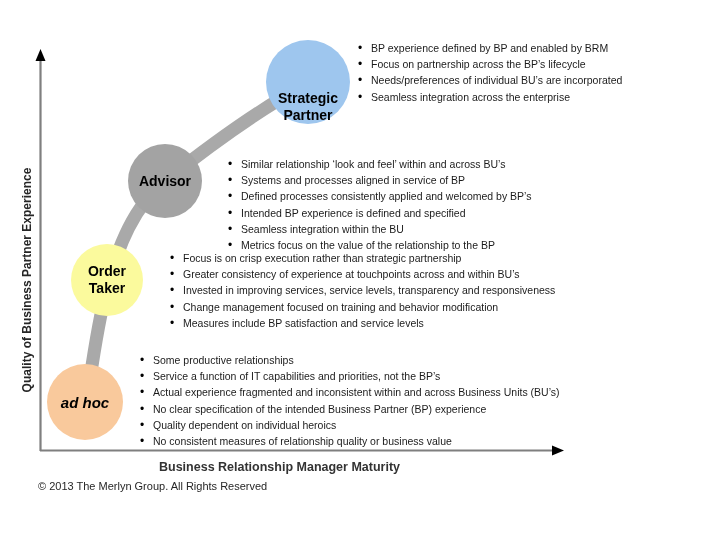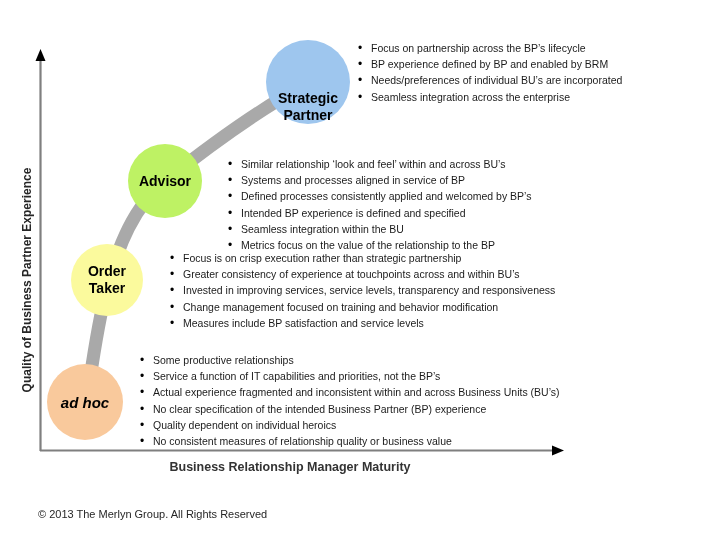--- a/index.html
+++ b/index.html
@@ -24,28 +24,28 @@
     transform: translate(-50%, -50%) rotate(-90deg);
     font-size: 12px;
     font-weight: bold;
     white-space: nowrap;
     color: #262626;
   }
   .x-axis-label {
     position: absolute;
     left: 159px; top: 460px;
     width: 262px;
-    text-align: center;
+    text-align: left;
     font-size: 12.5px;
     font-weight: bold;
     color: #333333;
   }
   .copyright {
     position: absolute;
-    left: 38px; top: 508px;
+    left: 38px; top: 480px;
     font-size: 11px;
     color: #262626;
   }
   .stage-circle {
     position: absolute;
     border-radius: 50%;
     display: flex;
     align-items: center;
     justify-content: center;
     text-align: center;
@@ -110,21 +110,21 @@
   <div class="y-axis-label">Quality of Business Partner Experience</div>
   <div class="x-axis-label">Business Relationship Manager Maturity</div>
 
   <div class="stage-circle circle-ad-hoc" style="background-color: rgb(249, 201, 156);">
     <span class="stage-label italic">ad hoc</span>
   </div>
   <div class="stage-circle circle-order-taker" style="background-color: rgb(251, 250, 157);">
     <span class="stage-label">Order
 Taker</span>
   </div>
-  <div class="stage-circle circle-advisor" style="background-color: #bef264; align-items: center;">
+  <div class="stage-circle circle-advisor" style="background-color: #a3a3a3; align-items: center;">
     <span class="stage-label">Advisor</span>
   </div>
   <div class="stage-circle circle-strategic" style="background-color: rgb(158, 198, 238); align-items: flex-end;">
     <span class="stage-label">Strategic
 Partner</span>
   </div>
 
   <ul class="bullet-list bullets-ad-hoc">
     <li>Some productive relationships</li>
     <li>Service a function of IT capabilities and priorities, not the BP’s</li>
@@ -142,21 +142,21 @@
   </ul>
   <ul class="bullet-list bullets-advisor">
     <li>Similar relationship ‘look and feel’ within and across BU’s</li>
     <li>Systems and processes aligned in service of BP</li>
     <li>Defined processes consistently applied and welcomed by BP’s</li>
     <li>Intended BP experience is defined and specified</li>
     <li>Seamless integration within the BU</li>
     <li>Metrics focus on the value of the relationship to the BP</li>
   </ul>
   <ul class="bullet-list bullets-strategic">
+    <li>BP experience defined by BP and enabled by BRM</li>
     <li>Focus on partnership across the BP’s lifecycle</li>
-    <li>BP experience defined by BP and enabled by BRM</li>
     <li>Needs/preferences of individual BU’s are incorporated</li>
     <li>Seamless integration across the enterprise</li>
   </ul>
 
   <div class="copyright">© 2013 The Merlyn Group. All Rights Reserved</div>
 
 </div>
 
 </body></html>

